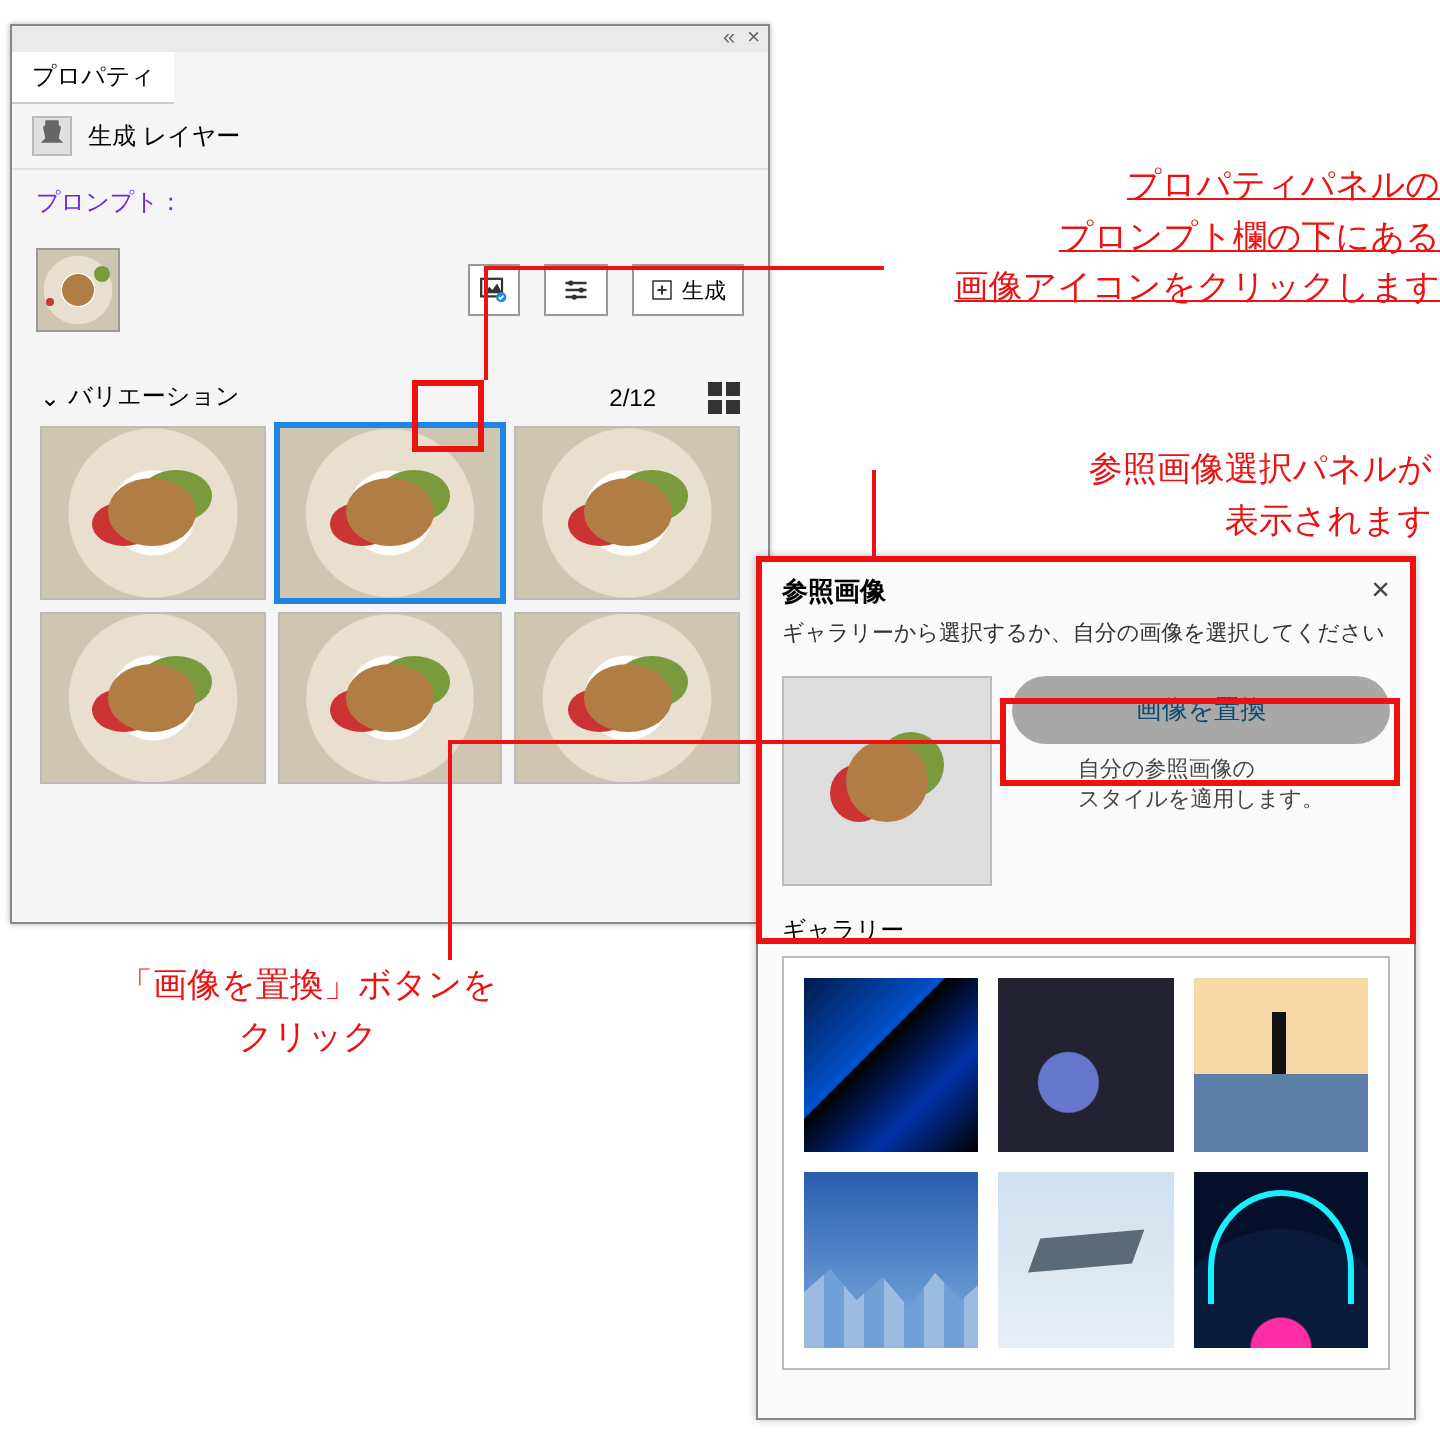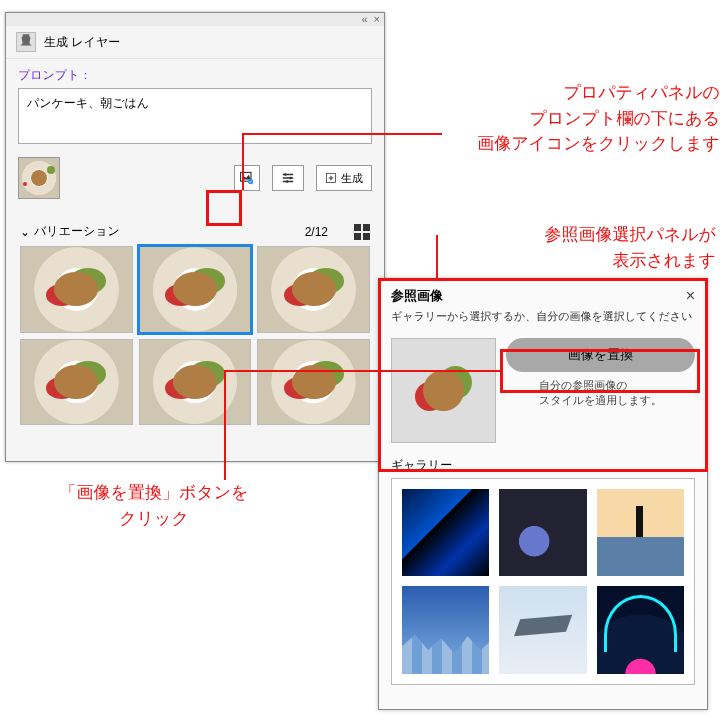--- a/index.html
+++ b/index.html
@@ -103,21 +103,21 @@
   .ref-sub { padding:2px 12px 8px; font-size:11px; color:#333; }
   .ref-main {
     display:flex; gap:10px; padding:6px 12px 4px; align-items:flex-start;
   }
   .ref-main .preview {
     width:105px; height:105px; border:1px solid #bbb; background:#ddd;
   }
   .ref-right { flex:1; display:flex; flex-direction:column; align-items:center; gap:6px; }
   .replace-btn {
     width:100%; height:34px; border-radius:17px;
-    background:#a8a8a8; color:#000000; border:none;
+    background:#a8a8a8; color:#0c4a6e; border:none;
     font-size:13px;
   }
   .ref-desc { font-size:11px; color:#444; text-align:left; line-height:1.4; }
   .gallery-label { padding:10px 12px 4px; font-size:12px; }
   .gallery-box {
     margin:0 12px 12px; border:1px solid #bbb; background:#fff;
     padding:10px; display:grid; grid-template-columns:repeat(3,1fr);
     gap:10px;
   }
   .gal { aspect-ratio:1/1; }
@@ -131,21 +131,21 @@
   .g5 { background: linear-gradient(#cfe0ef,#e8eef5); position:relative; }
   .g5::after { content:""; position:absolute; left:20%; top:35%; width:60%; height:20%; background:#5a6a78; transform: skew(-20deg,-5deg); }
   .g6 { background: radial-gradient(circle at 50% 100%, #ff2ea6 0 15%, #0a1a3a 16% 60%, #04102a 61% 100%); position:relative; }
   .g6::after { content:""; position:absolute; inset:10% 8% 25% 8%; border:3px solid #19f0ff; border-bottom:none; border-radius:50% 50% 0 0/70% 70% 0 0; }
   
   .anno { position:absolute; color:#e11; font-size:17px; font-weight:500; line-height:1.5; }
   .redbox { position:absolute; border:3px solid #e11; pointer-events:none; }
   .redline { position:absolute; background:#e11; height:2px; pointer-events:none; }
   .redline.v { width:2px; height:auto; }
   
-  #anno1 { left:450px; top:80px; width:270px; text-align:right; }
+  #anno1 { left:450px; top:80px; width:270px; text-align:right;text-decoration:underline; }
   #box1 { left:206px; top:190px; width:36px; height:36px; }
   #line1h { left:242px; top:133px; width:200px; }
   #line1v { left:242px; top:133px; height:57px; }
 
   #anno2 { left:446px; top:222px; width:270px; text-align:right; }
   #box2 { left:378px; top:278px; width:330px; height:194px; }
   #line2v { left:436px; top:235px; height:45px; }
 
   #anno3 { left:34px; top:480px; width:240px; text-align:center; }
   #box3 { left:500px; top:349px; width:200px; height:44px; }
@@ -153,32 +153,32 @@
   #line3v { left:224px; top:370px; height:110px; }
 </style>
 </head>
 <body>
 
 <div class="prop-panel">
   <div class="prop-header">
     <span>«</span>
     <span>×</span>
   </div>
+  <div class="prop-tab">プロパティ</div>
 
   <div class="gen-layer">
     <div class="gen-layer-icon">
       <svg viewBox="0 0 16 16">
           <path d="M5 1l6 0 0 2 1 1-1 5 2 2-10 0 2-2-1-5 1-1z" fill="#666"></path>
         </svg>
     </div>
     <span>生成 レイヤー</span>
   </div>
 
   <div class="prompt-label">プロンプト：</div>
-  <textarea class="prompt-box" style="">パンケーキ、朝ごはん</textarea>
 
   <div class="below-prompt">
     <div class="ref-thumb food"></div>
     <div class="spacer-flex"></div>
     <div class="icon-ref">
       <svg viewBox="0 0 20 20">
         <rect x="2" y="3" width="13" height="11" fill="none" stroke="#333" stroke-width="1.4"></rect>
         <path d="M4 12l3-4 2 2 3-4 3 6z" fill="#333"></path>
         <circle cx="14.5" cy="14.5" r="3.2" fill="#1e87e5"></circle>
         <path d="M13 14.5l1 1 2-2" stroke="#fff" stroke-width="1.2" fill="none"></path>

